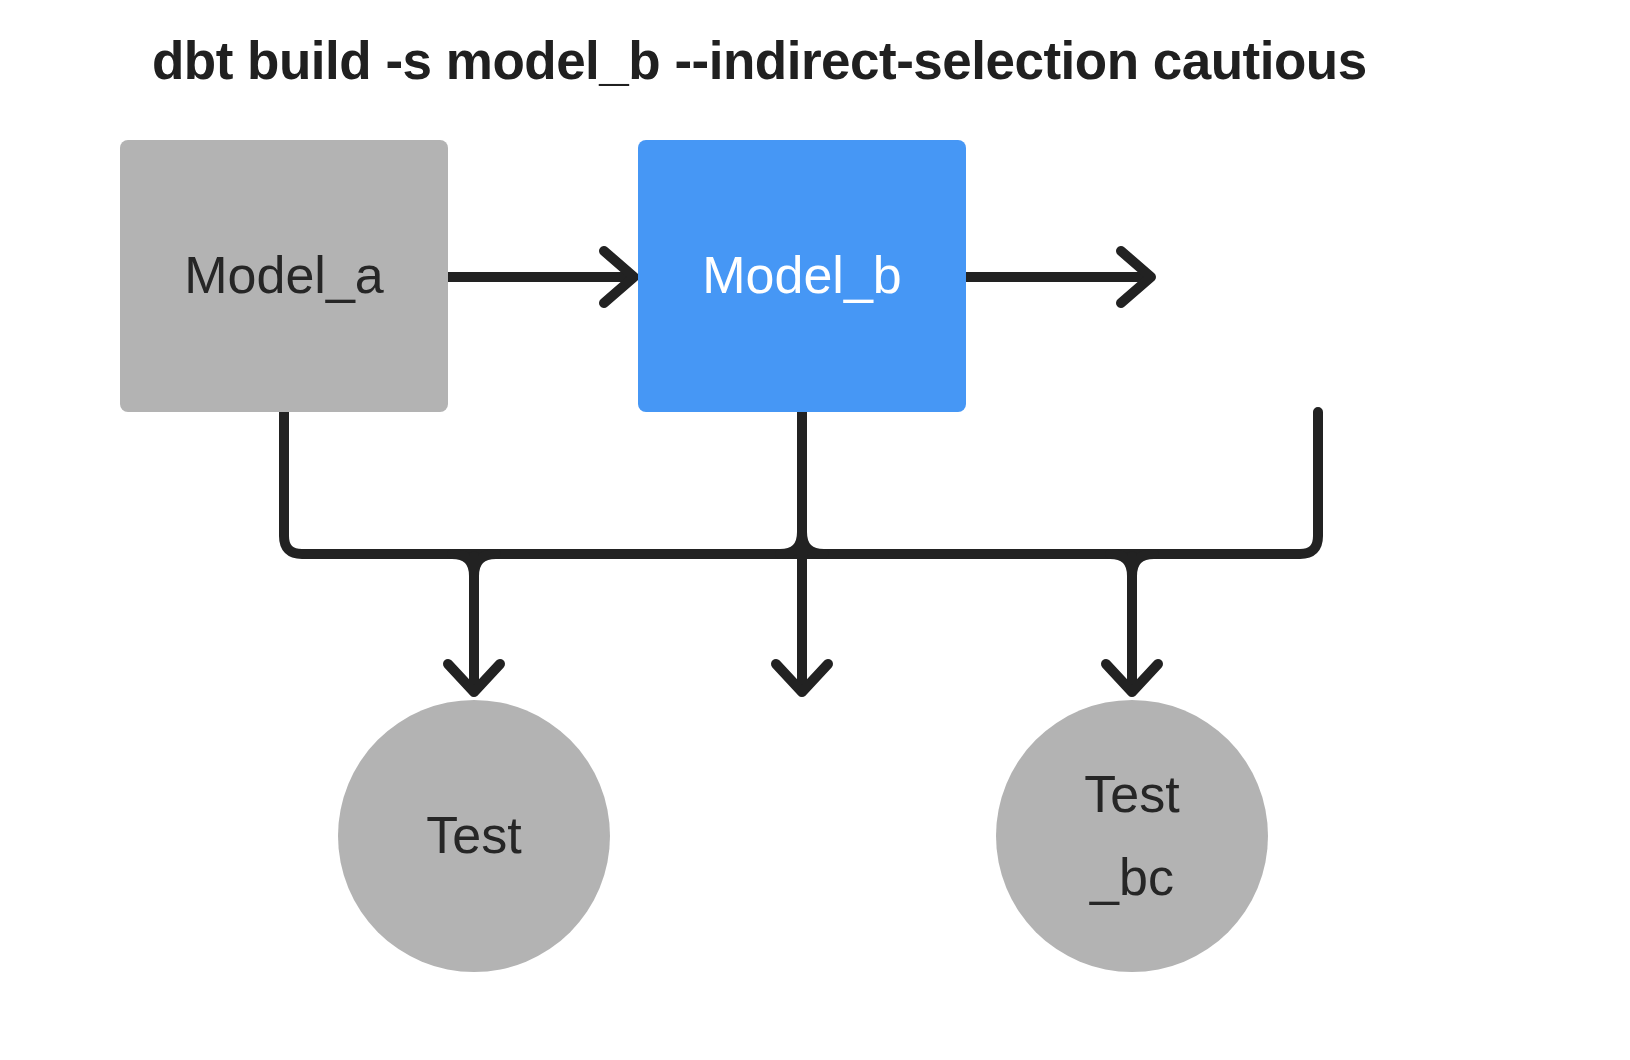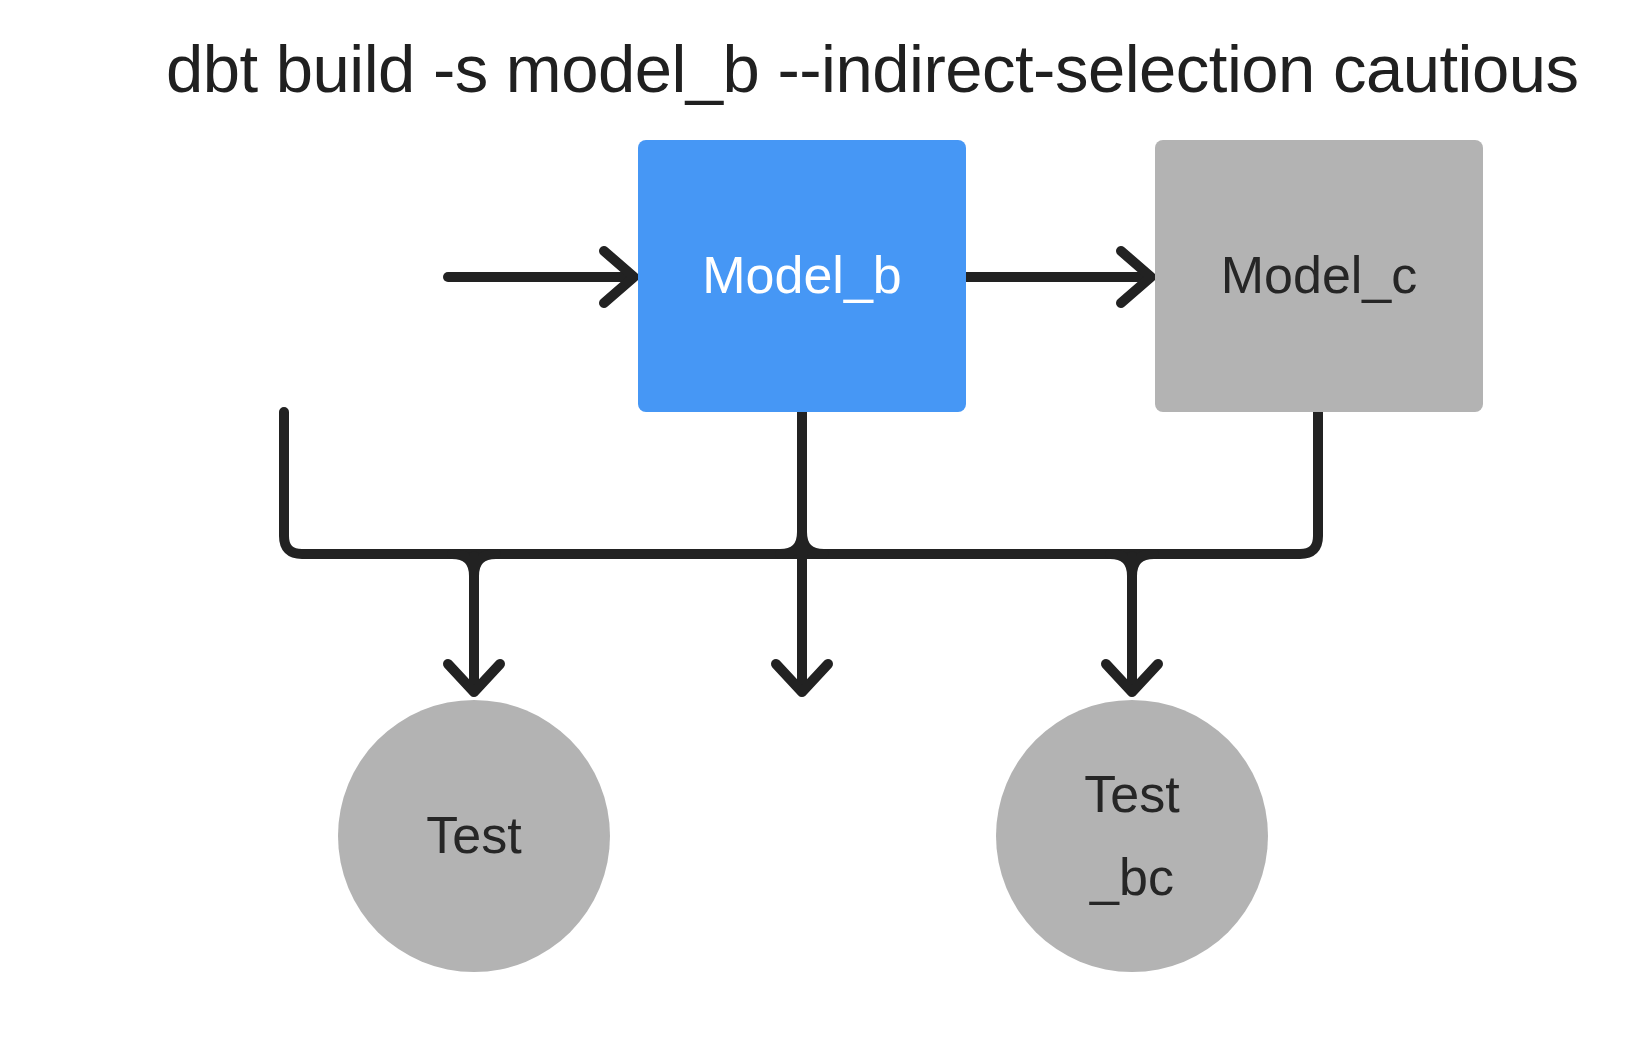--- a/index.html
+++ b/index.html
@@ -6,24 +6,24 @@
   .canvas {
     position: relative;
     width: 1630px;
     height: 1060px;
     background: #ffffff;
     overflow: hidden;
     font-family: "Liberation Sans", sans-serif;
   }
   .title {
     position: absolute;
-    left: 166px;
+    left: 152px;
     top: 30px;
-    font-size: 67px;
-    font-weight: 400;
+    font-size: 53px;
+    font-weight: 700;
     letter-spacing: -0.5px;
     color: var(--c-title, #202020);
     white-space: nowrap;
   }
   .edges {
     position: absolute;
     left: 0; top: 0;
     width: 1630px;
     height: 1060px;
   }
@@ -98,28 +98,28 @@
     <path d="M 1154 554 Q 1132 554 1132 576"></path>
 
     <path d="M 474 556 L 474 688"></path>
     <path d="M 448 664 L 474 692 L 500 664"></path>
     <path d="M 802 412 L 802 688"></path>
     <path d="M 776 664 L 802 692 L 828 664"></path>
     <path d="M 1132 556 L 1132 688"></path>
     <path d="M 1106 664 L 1132 692 L 1158 664"></path>
   </svg>
 
+  <div class="node box pos-model-a">
+    <span class="line">Model_a</span>
+  </div>
 
   <div class="node box selected pos-model-b">
     <span class="line">Model_b</span>
   </div>
 
-  <div class="node box pos-model-c">
-    <span class="line">Model_c</span>
-  </div>
 
   <div class="node circle pos-test-ab">
     <span class="line">Test</span>
   </div>
 
 
   <div class="node circle pos-test-bc">
     <span class="line">Test</span>
     <span class="line">_bc</span>
   </div>

